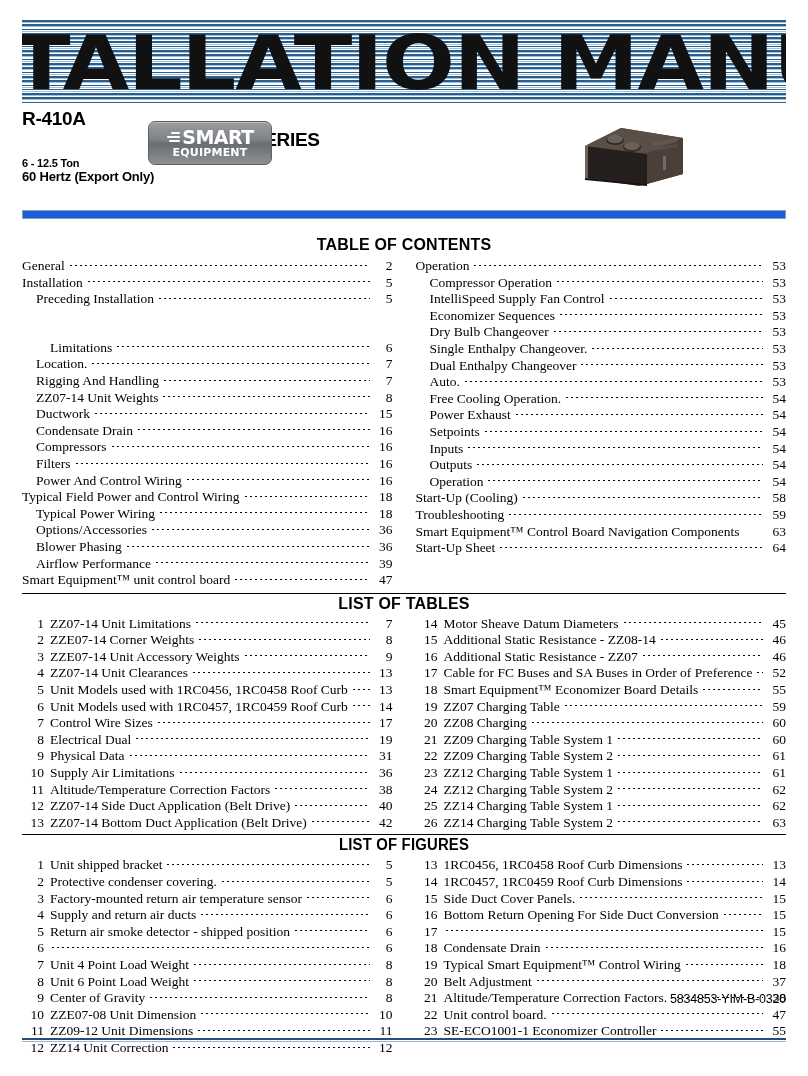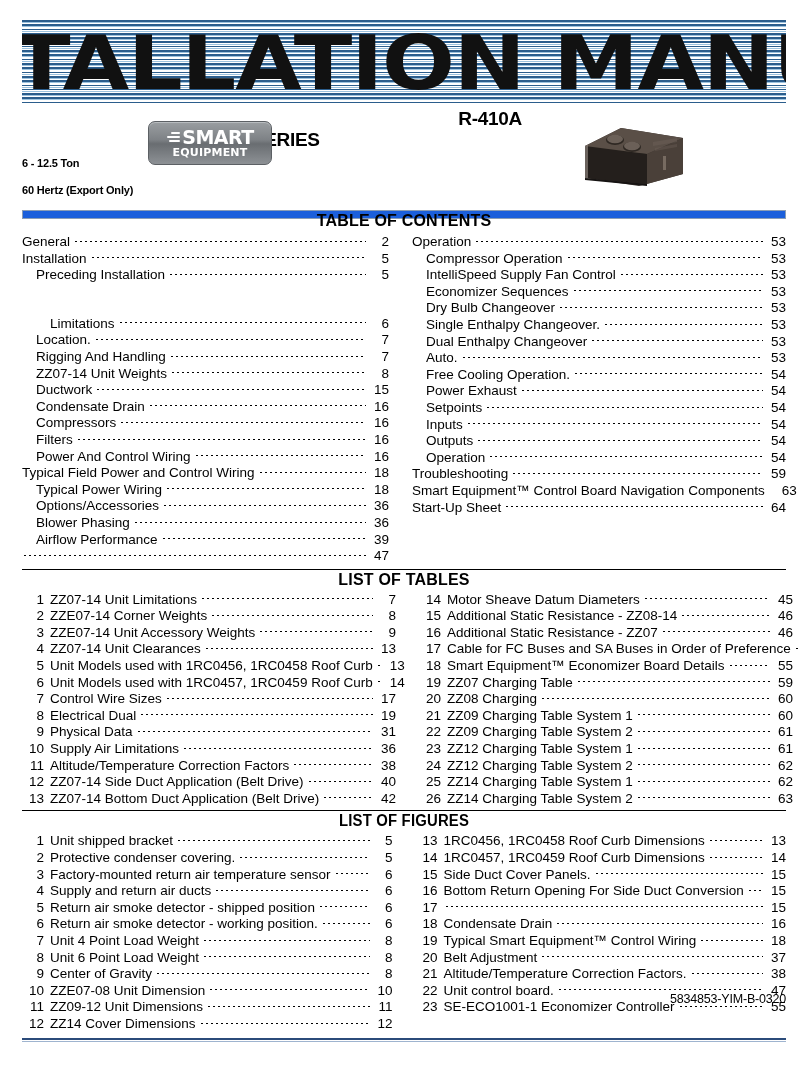--- a/index.html
+++ b/index.html
@@ -56,39 +56,38 @@
     position: absolute;
     left: 22px;
     top: 108px;
     width: 500px;
   }
   .t-r410a {
     font-size: 19px;
     font-weight: 700;
     line-height: 21px;
     letter-spacing: -0.3px;
-    text-align: right;
   }
   .t-series {
     font-size: 19px;
     font-weight: 700;
     line-height: 21px;
     letter-spacing: -0.3px;
     text-align: center;
   }
   .t-ton {
     font-size: 11px;
     font-weight: 700;
     margin-top: 7px;
     letter-spacing: -0.2px;
   }
   .t-hertz {
-    font-size: 11px;
+    font-size: 13px;
     font-weight: 700;
-    margin-top: 15px;
+    margin-top: 0;
     letter-spacing: -0.2px;
   }
 
   
   .se-logo {
     position: absolute;
     left: 148px;
     top: 121px;
     width: 122px;
     height: 42px;
@@ -175,26 +174,27 @@
   .rule {
     border: 0;
     border-top: 1.6px solid #000000;
     margin: 0;
   }
 
   
   .content {
     position: absolute;
     left: 22px;
-    top: 212px;
+    top: 236px;
     width: 764px;
   }
   .cols {
     display: flex;
     gap: 23px;
+    font-family: Liberation Serif, serif;
   }
   .col {
     width: 374px;
   }
 
   
   .entry {
     display: flex;
     align-items: flex-end;
     font-size: 13.5px;
@@ -387,20 +387,21 @@
           <span class="label">Blower Phasing</span>
           <span class="dots"></span>
           <span class="page">36</span>
         </div>
         <div class="entry ind1">
           <span class="label">Airflow Performance</span>
           <span class="dots"></span>
           <span class="page">39</span>
         </div>
         <div class="entry ind0">
+          <span class="label">Smart Equipment™ unit control board</span>
           <span class="dots"></span>
           <span class="page">47</span>
         </div>
       </div>
     <div class="col" id="toc-right">
         <div class="entry ind0">
           <span class="label">Operation</span>
           <span class="dots"></span>
           <span class="page">53</span>
         </div>
@@ -463,20 +464,25 @@
           <span class="label">Outputs</span>
           <span class="dots"></span>
           <span class="page">54</span>
         </div>
         <div class="entry ind1">
           <span class="label">Operation</span>
           <span class="dots"></span>
           <span class="page">54</span>
         </div>
         <div class="entry ind0">
+          <span class="label">Start-Up (Cooling)</span>
+          <span class="dots"></span>
+          <span class="page">58</span>
+        </div>
+        <div class="entry ind0">
           <span class="label">Troubleshooting</span>
           <span class="dots"></span>
           <span class="page">59</span>
         </div>
         <div class="entry nodots ind0">
           <span class="label">Smart Equipment™ Control Board Navigation Components</span>
           <span class="dots"></span>
           <span class="page">63</span>
         </div>
         <div class="entry ind0">
@@ -683,21 +689,20 @@
           <span class="page">6</span>
         </div>
         <div class="entry">
           <span class="num">5</span>
           <span class="label">Return air smoke detector - shipped position</span>
           <span class="dots"></span>
           <span class="page">6</span>
         </div>
         <div class="entry">
           <span class="num">6</span>
-          <span class="label">Return air smoke detector - working position.</span>
           <span class="dots"></span>
           <span class="page">6</span>
         </div>
         <div class="entry">
           <span class="num">7</span>
           <span class="label">Unit 4 Point Load Weight</span>
           <span class="dots"></span>
           <span class="page">8</span>
         </div>
         <div class="entry">
@@ -719,21 +724,21 @@
           <span class="page">10</span>
         </div>
         <div class="entry">
           <span class="num">11</span>
           <span class="label">ZZ09-12 Unit Dimensions</span>
           <span class="dots"></span>
           <span class="page">11</span>
         </div>
         <div class="entry">
           <span class="num">12</span>
-          <span class="label">ZZ14 Cover Dimensions</span>
+          <span class="label">ZZ14 Unit Correction</span>
           <span class="dots"></span>
           <span class="page">12</span>
         </div>
       </div>
     <div class="col" id="figures-right">
         <div class="entry">
           <span class="num">13</span>
           <span class="label">1RC0456, 1RC0458 Roof Curb Dimensions</span>
           <span class="dots"></span>
           <span class="page">13</span>

